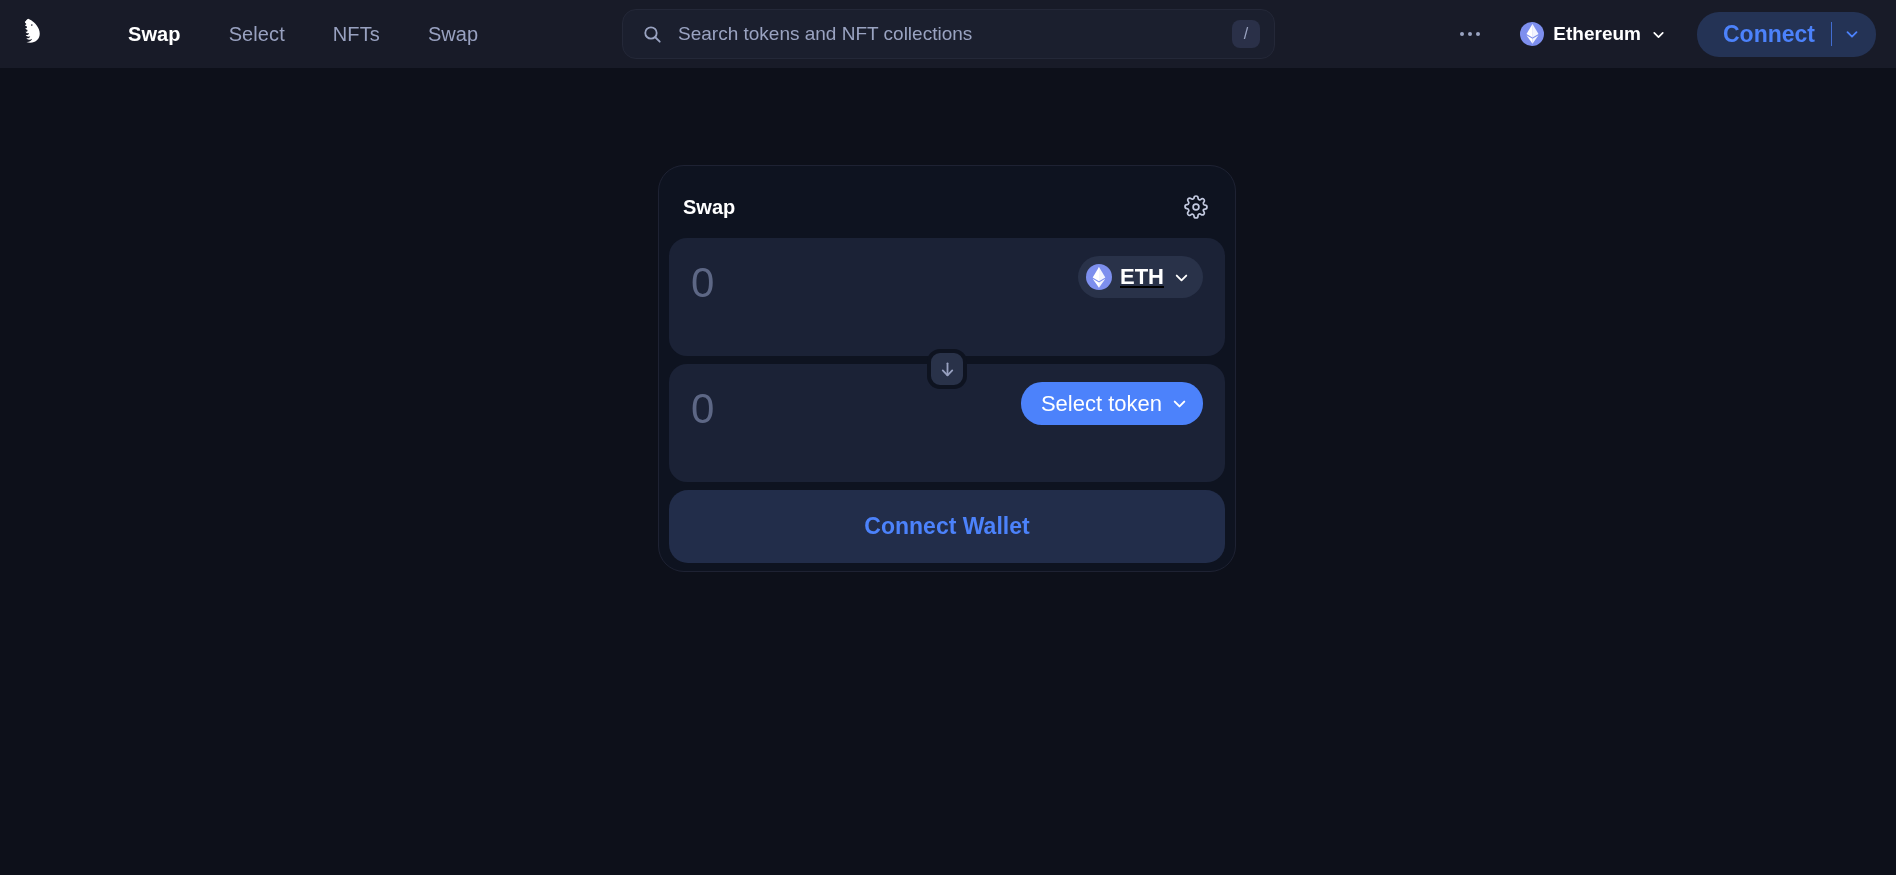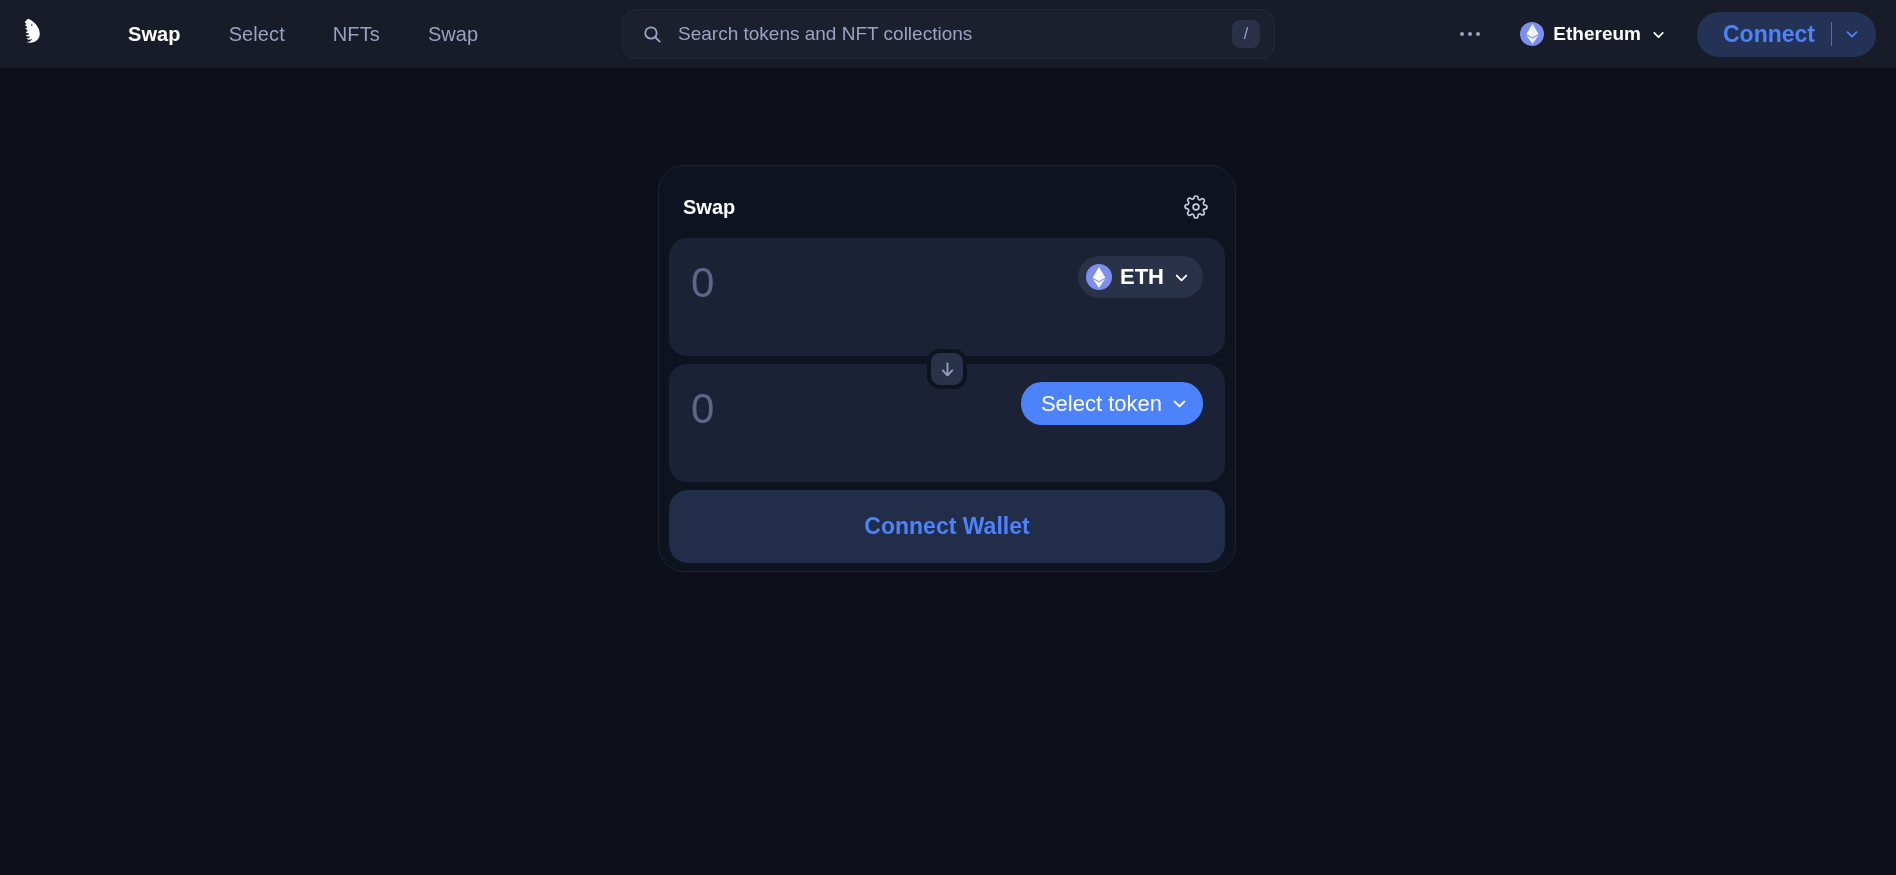--- a/index.html
+++ b/index.html
@@ -232,20 +232,21 @@
     align-items: center;
     gap: 8px;
     height: 42px;
     border-radius: 21px;
     padding: 0 12px 0 8px;
     cursor: pointer;
     white-space: nowrap;
   }
   .token-pill.selected {
     background: #293249;
+    text-decoration: underline;
   }
   .token-pill.selected .token-symbol {
     font-size: 22px;
     font-weight: bold;
     color: #FFFFFF;
   }
   .token-pill .token-logo {
     width: 26px; height: 26px; border-radius: 50%;
     background: #7D8FEE;
     display: flex; align-items: center; justify-content: center;

